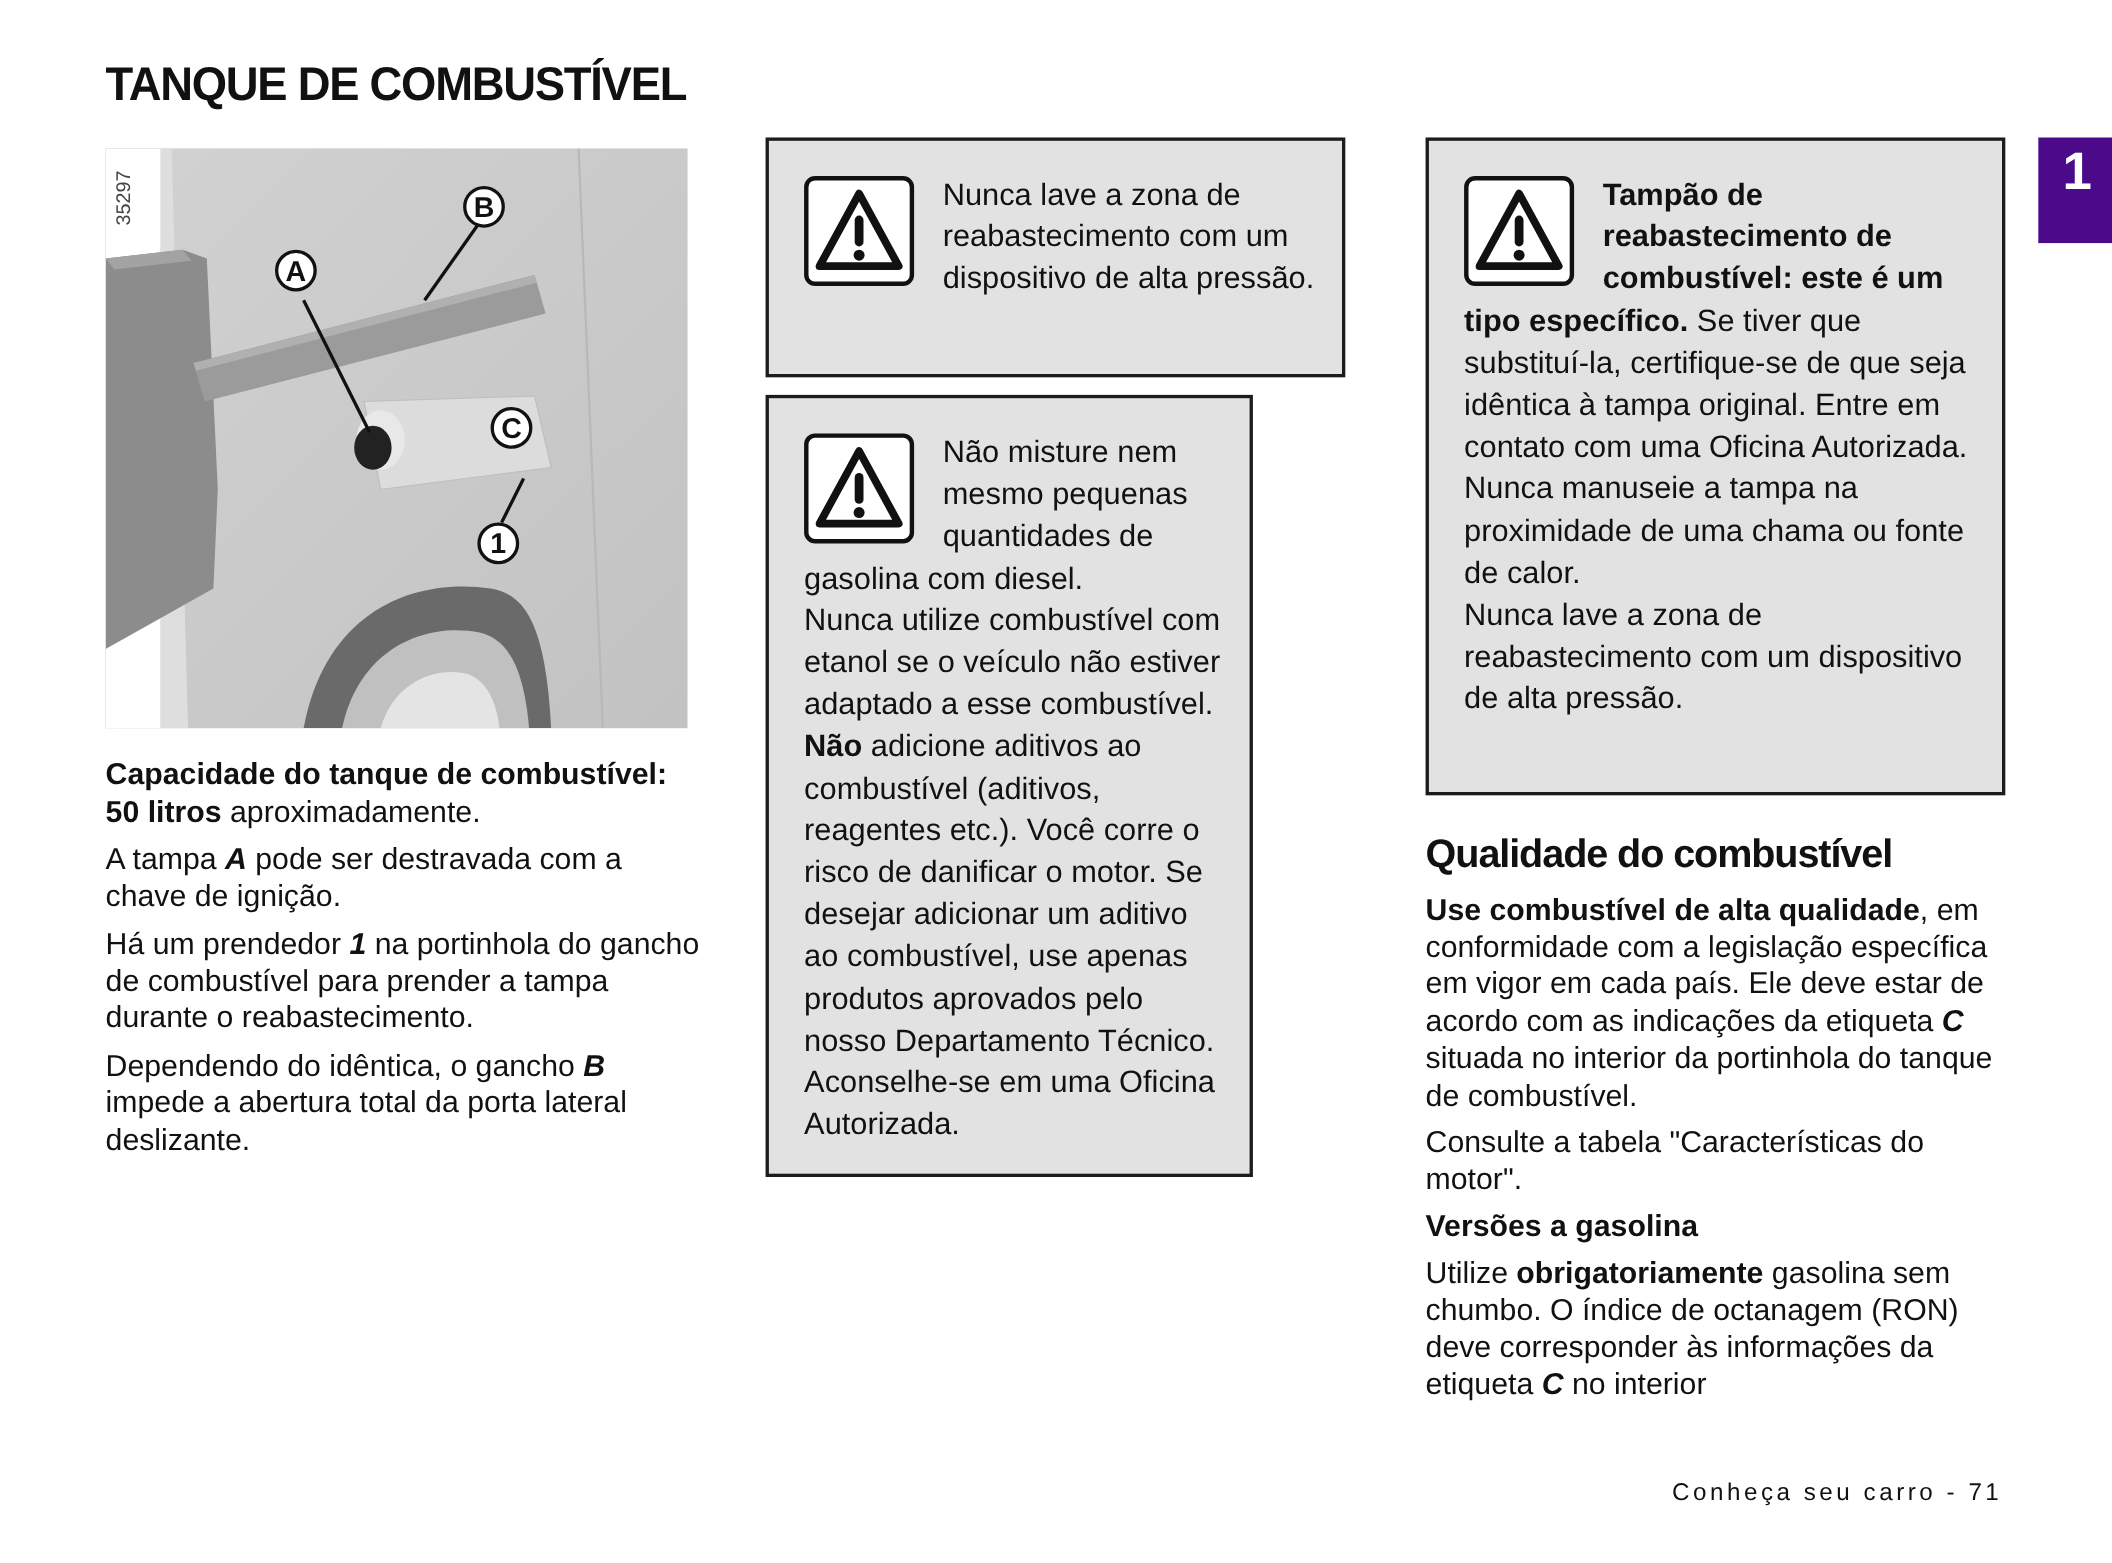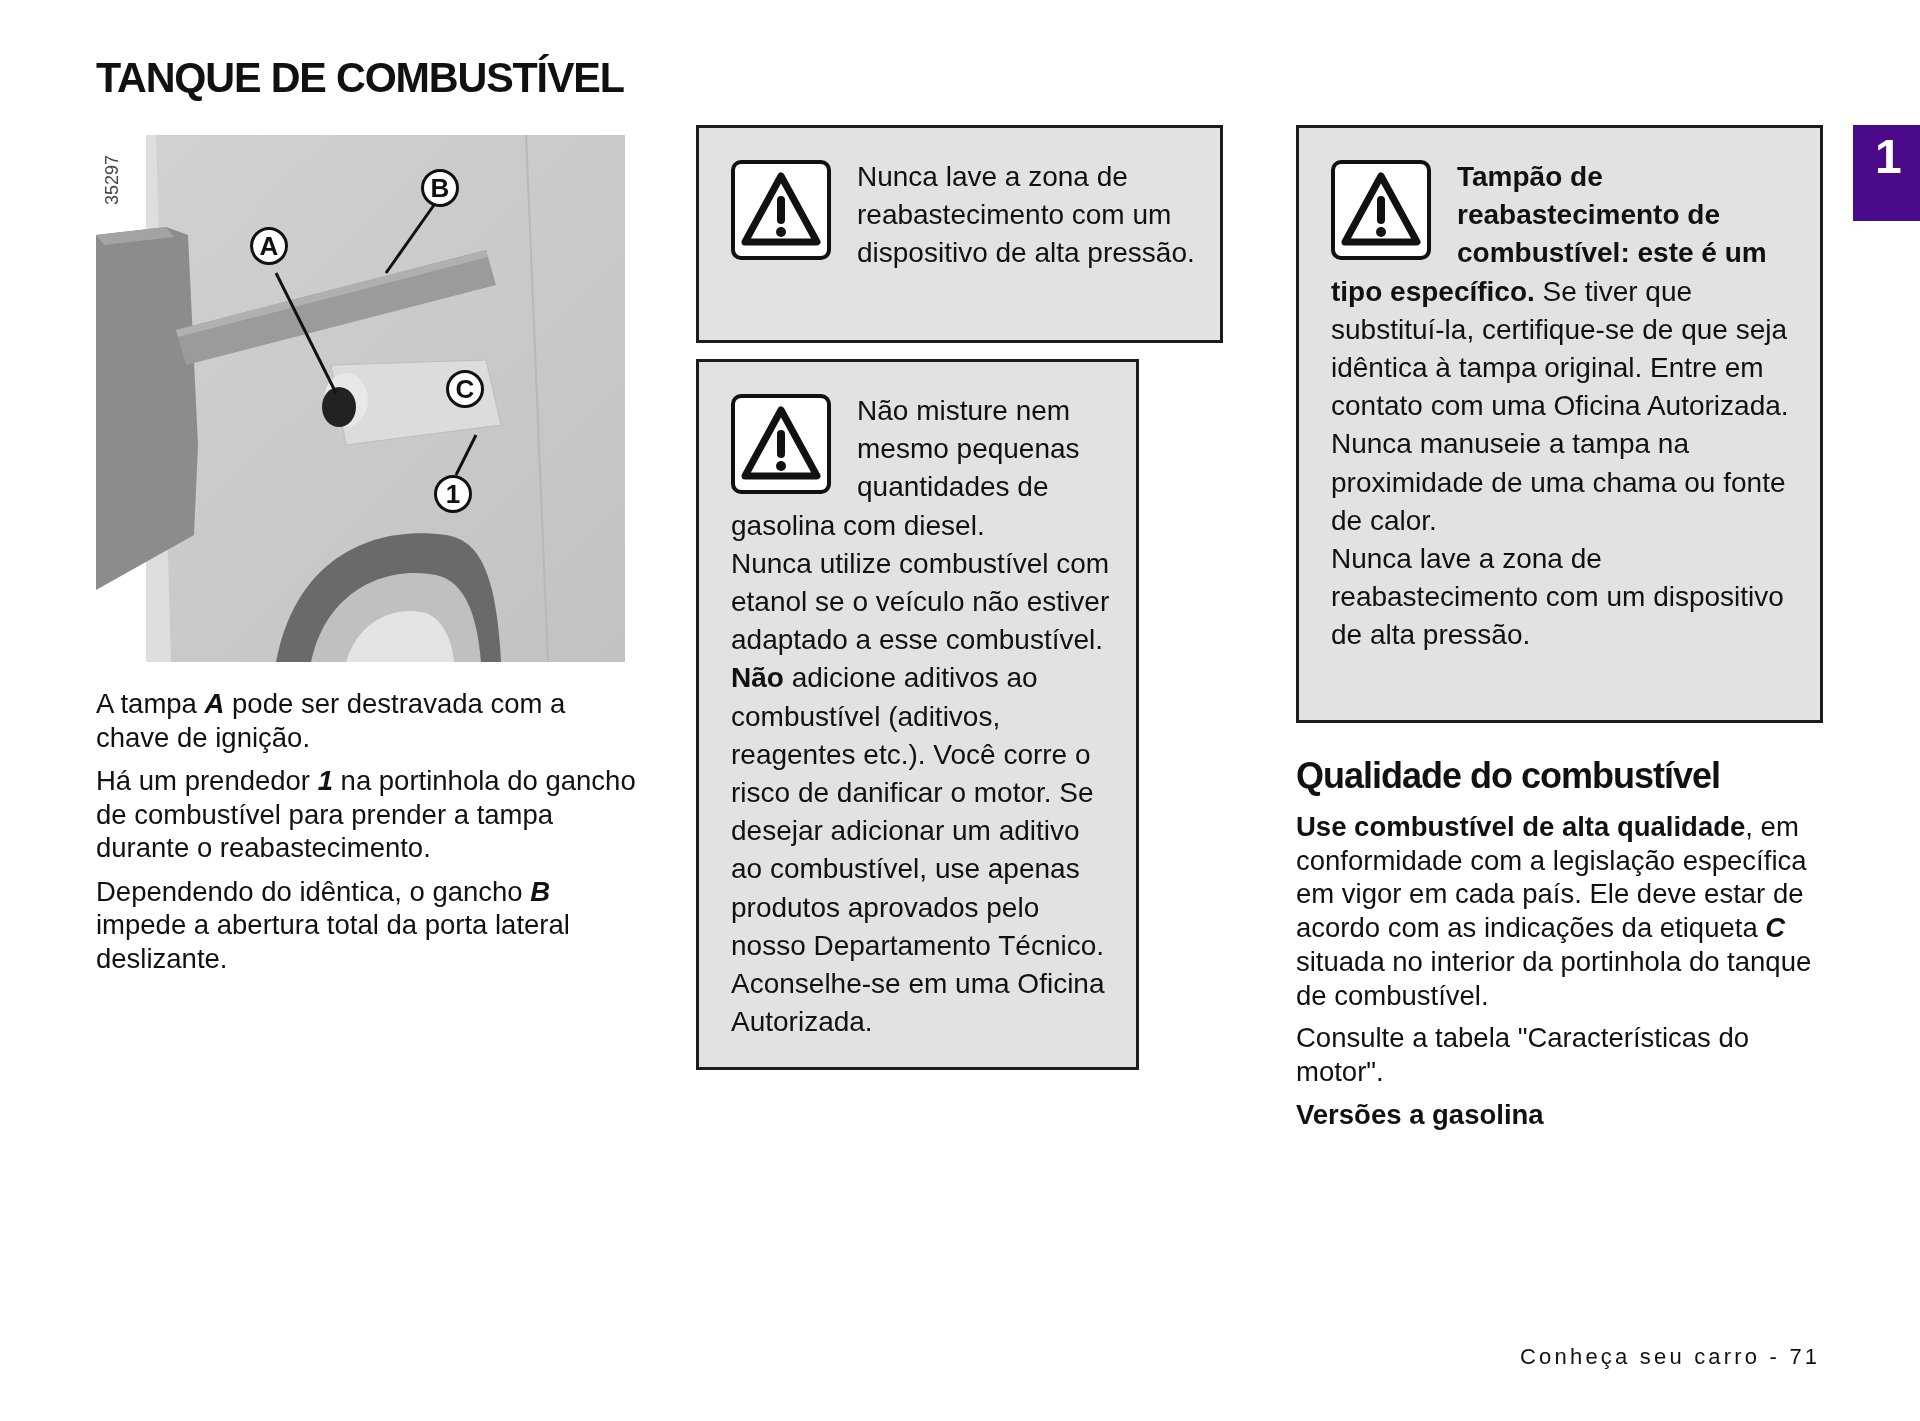--- a/index.html
+++ b/index.html
@@ -109,20 +109,24 @@
     <line x1="380" y1="300" x2="360" y2="340" stroke="#111" stroke-width="3"></line>
   </svg>
   <div style="position:absolute;left:154px;top:92px;width:38px;height:38px;border:3px solid #111;border-radius:50%;background:#fff;box-sizing:border-box;text-align:center;font-weight:bold;font-size:26px;line-height:33px;">A</div>
   <div style="position:absolute;left:325px;top:34px;width:38px;height:38px;border:3px solid #111;border-radius:50%;background:#fff;box-sizing:border-box;text-align:center;font-weight:bold;font-size:26px;line-height:33px;">B</div>
   <div style="position:absolute;left:350px;top:235px;width:38px;height:38px;border:3px solid #111;border-radius:50%;background:#fff;box-sizing:border-box;text-align:center;font-weight:bold;font-size:26px;line-height:33px;">C</div>
   <div style="position:absolute;left:338px;top:340px;width:38px;height:38px;border:3px solid #111;border-radius:50%;background:#fff;box-sizing:border-box;text-align:center;font-weight:bold;font-size:26px;line-height:33px;">1</div>
   <div class="figure-ref" style="left:6px;top:70px;">35297</div>
 </div>
 
 <div class="col-left">
+  <p>
+    <span class="b">Capacidade do tanque de combustível: 50 litros</span>
+    <span>aproximadamente.</span>
+  </p>
   <p><span>A tampa </span><span class="bi">A</span><span> pode ser destravada com a chave de ignição.</span></p>
   <p><span>Há um prendedor </span><span class="bi">1</span><span> na portinhola do gancho de combustível para prender a tampa durante o reabastecimento.</span></p>
   <p><span>Dependendo do idêntica, o gancho </span><span class="bi">B</span><span> impede a abertura total da porta lateral deslizante.</span></p>
 </div>
 
 <div class="warn-box" id="box1">
   <div class="inner">
     <div class="warn-icon">
       <svg width="80" height="80" viewBox="0 0 80 80">
           <polygon points="40,6 76,72 4,72" fill="none" stroke="#111" stroke-width="7" stroke-linejoin="round"></polygon>
@@ -163,19 +167,20 @@
     <p>Nunca manuseie a tampa na proximidade de uma chama ou fonte de calor.</p>
     <p>Nunca lave a zona de reabastecimento com um dispositivo de alta pressão.</p>
   </div>
 </div>
 
 <h2 class="section-heading">Qualidade do combustível</h2>
 <div class="col-right">
   <p><span class="b">Use combustível de alta qualidade</span><span>, em conformidade com a legislação específica em vigor em cada país. Ele deve estar de acordo com as indicações da etiqueta </span><span class="bi">C</span><span> situada no interior da portinhola do tanque de combustível.</span></p>
   <p>Consulte a tabela "Características do motor".</p>
   <h3>Versões a gasolina</h3>
+  <p><span>Utilize </span><span class="b">obrigatoriamente</span><span> gasolina sem chumbo. O índice de octanagem (RON) deve corresponder às informações da etiqueta </span><span class="bi">C</span><span> no interior</span></p>
 </div>
 
 <div class="chapter-tab">
   <span>1</span>
 </div>
 
 <div class="footer">Conheça seu carro - 71</div>
 
 </body></html>

